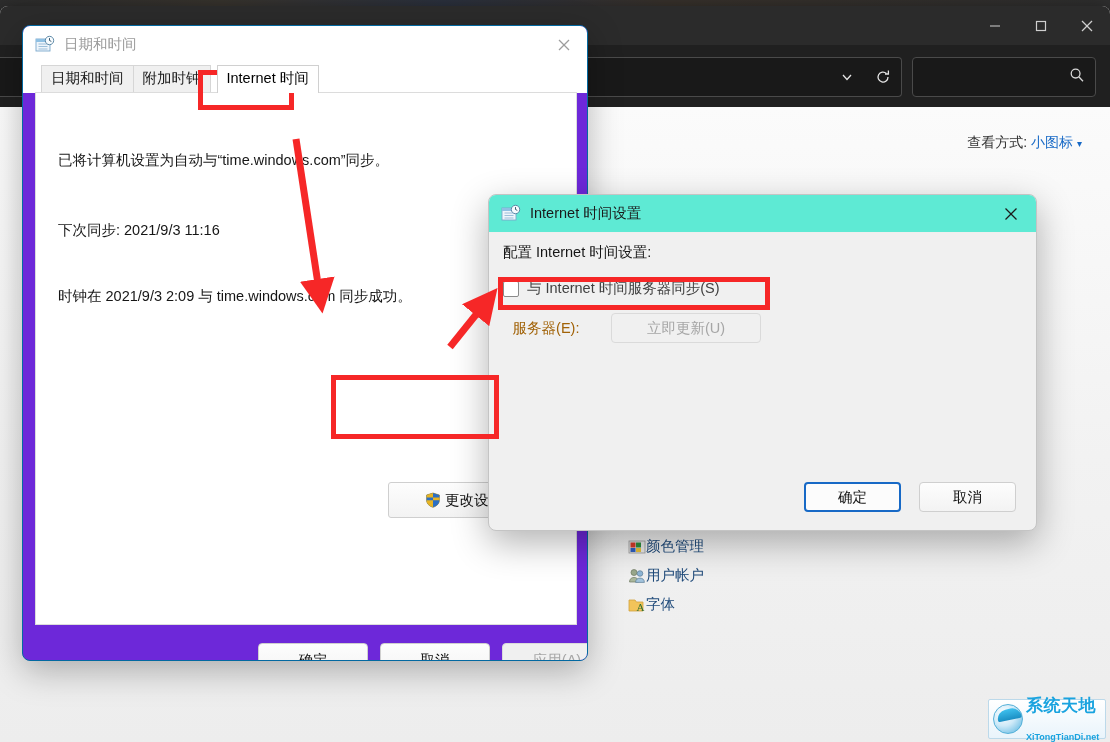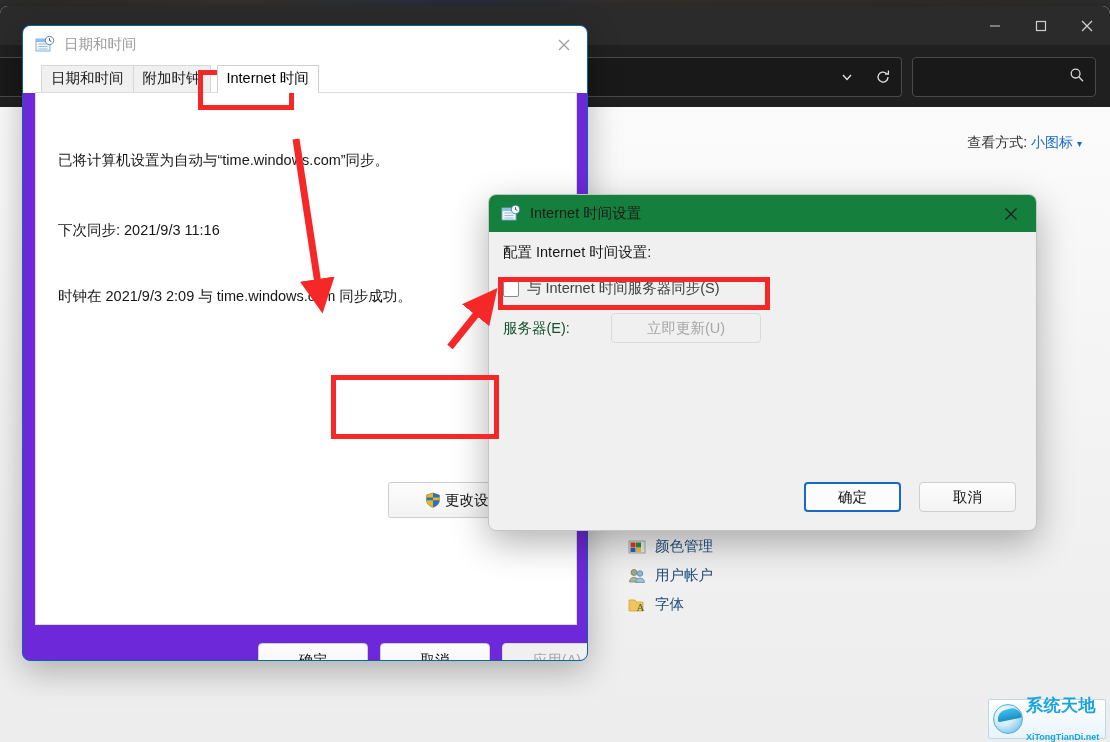--- a/index.html
+++ b/index.html
@@ -67,21 +67,21 @@
     font-size: 14px; color: #444; white-space: nowrap;
   }
   .viewby .vb-label { color: #333; }
   .viewby .vb-value { color: #1769c6; cursor: pointer; }
   .viewby .vb-caret { color: #1769c6; font-size: 10px; }
 
   .cp-list {
     position: absolute; left: 628px; top: 425px; width: 320px;
   }
   .cp-item {
-    display: flex; align-items: center; height: 29px; gap: 9px;
+    display: flex; align-items: center; height: 29px; 
     font-size: 14.5px; color: #1f4a7a;
   }
   .cp-ico { width: 18px; height: 18px; flex: none; position: relative; }
 
   
   .watermark {
     position: absolute; left: 988px; top: 699px; width: 118px; height: 40px;
     background: linear-gradient(180deg,#ffffff 0%,#e9f4fb 100%);
     border: 1px solid #bcd9ea;
     display: flex; align-items: center; padding-left: 4px; gap: 3px;
@@ -168,21 +168,21 @@
 
   
   .itdialog {
     position: absolute; left: 488px; top: 194px; width: 549px; height: 337px;
     background: #f0f0f0;
     border: 1px solid #c4c4c4; border-radius: 8px;
     box-shadow: 0 12px 36px rgba(0,0,0,.30);
     overflow: hidden;
   }
   .it-title {
-    height: 38px; background: #15803d; position: relative;
+    height: 38px; background: #5eead4; position: relative;
     display: flex; align-items: center; padding-left: 12px;
     border-bottom: 1px solid #efefef;
   }
   .it-title-ico { width: 20px; height: 20px; margin-right: 9px; position: relative; flex:none; }
   .it-title-text { font-size: 14.5px; color: #1a1a1a; }
   .it-close {
     position: absolute; right: 0; top: 0; width: 50px; height: 38px;
     display: flex; align-items: center; justify-content: center; color: #1c1c1c;
   }
 
@@ -192,21 +192,21 @@
   }
   .cbox {
     width: 16px; height: 16px; border: 1px solid #8a8a8a; background: #fff; border-radius: 2px; flex:none;
   }
   .it-check-label { font-size: 14.5px; color: #404040; }
 
   .it-server-row {
     position: absolute; left: 14px; top: 118px; width: 522px; height: 30px;
     display: flex; align-items: center;
   }
-  .it-server-label { width: 94px; text-align: left; font-size: 14.5px; color: #14532d; padding-right: 8px; }
+  .it-server-label { width: 94px; text-align: center; font-size: 14.5px; color: #a16207; padding-right: 8px; }
   .combo {
     width: 246px; height: 29px; border: 1px solid #d0d0d0; background: #fafafa;
     border-radius: 3px; display: flex; align-items: center; padding: 0 4px 0 9px;
     justify-content: space-between;
   }
   .combo-val { font-size: 14.5px; color: #8e8e8e; }
   .combo-caret { color: #b5b5b5; font-size: 11px; padding-right: 4px; }
   .update-btn { margin-left: 14px; width: 150px; height: 30px; }
 
   .it-footer { position: absolute; left: 0; top: 282px; width: 549px; height: 55px; }

